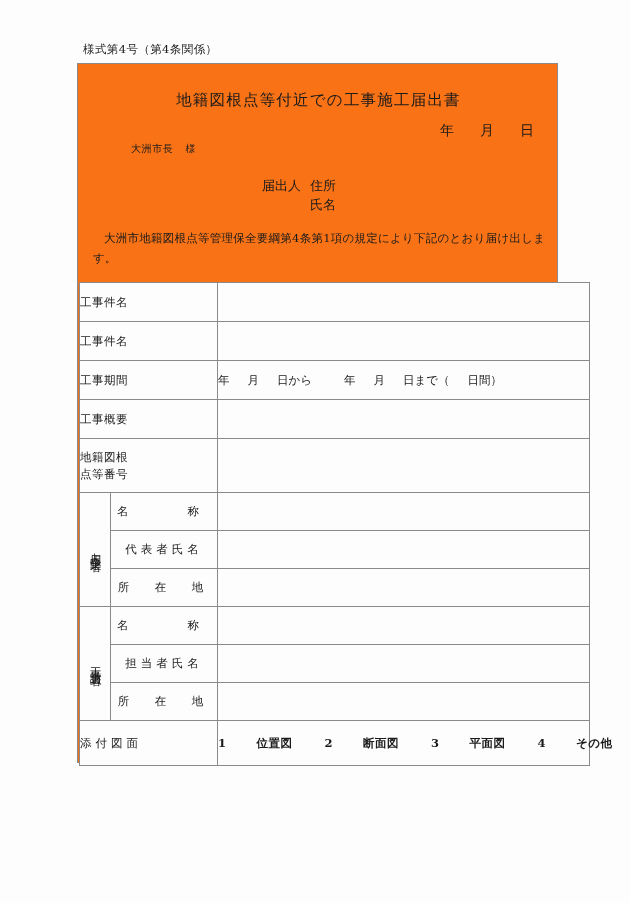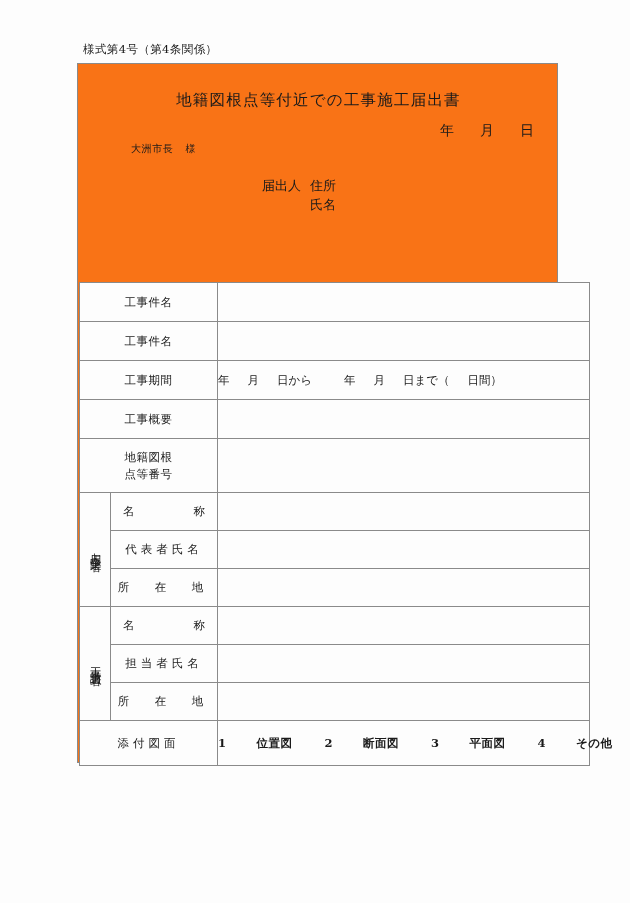--- a/index.html
+++ b/index.html
@@ -118,32 +118,31 @@
   .c-vert  { width: 31px; }
   .c-lbl2  { width: 107px; }
   .c-val   { width: 372px; }
 
   .row-1 { height: 39px; }
   .row-2 { height: 54px; }
   .row-3 { height: 38px; }
   .row-4 { height: 45px; }
 
   .lbl-cell {
-    text-align: center;
     letter-spacing: 0.5px;
   }
   .lbl-cell.two-line {
     line-height: 17px;
   }
   .lbl-sub {
     text-align: center;
   }
 
   
-  .sp-wide  { letter-spacing: 12px; padding-left: 12px; text-align: right; }
+  .sp-wide  { letter-spacing: 12px; padding-left: 12px; }
   .sp-mid   { letter-spacing: 7px;  padding-left: 7px; }
   .sp-small { letter-spacing: 4px;  padding-left: 4px; font-family: Liberation Mono, monospace; }
 
   .vert-cell {
     text-align: center;
     vertical-align: middle;
   }
   .vert-text {
     writing-mode: vertical-rl;
     text-orientation: upright;
@@ -189,20 +188,21 @@
 
     <div class="addressee">
       <span>大洲市長</span><span class="gap"></span><span>様</span>
     </div>
 
     <div class="submitter">
       <span class="lbl">届出人</span><span>住所</span><br>
       <span class="ind"></span><span>氏名</span>
     </div>
 
+    <div class="body-text">大洲市地籍図根点等管理保全要綱第4条第1項の規定により下記のとおり届け出します。</div>
 
     <table class="form-table">
       <colgroup>
         <col class="c-vert">
           <col class="c-lbl2">
           <col class="c-val">
       </colgroup>
       <tbody>
         <tr class="row-1">
           <td colspan="2" class="lbl-cell">工事件名</td>

